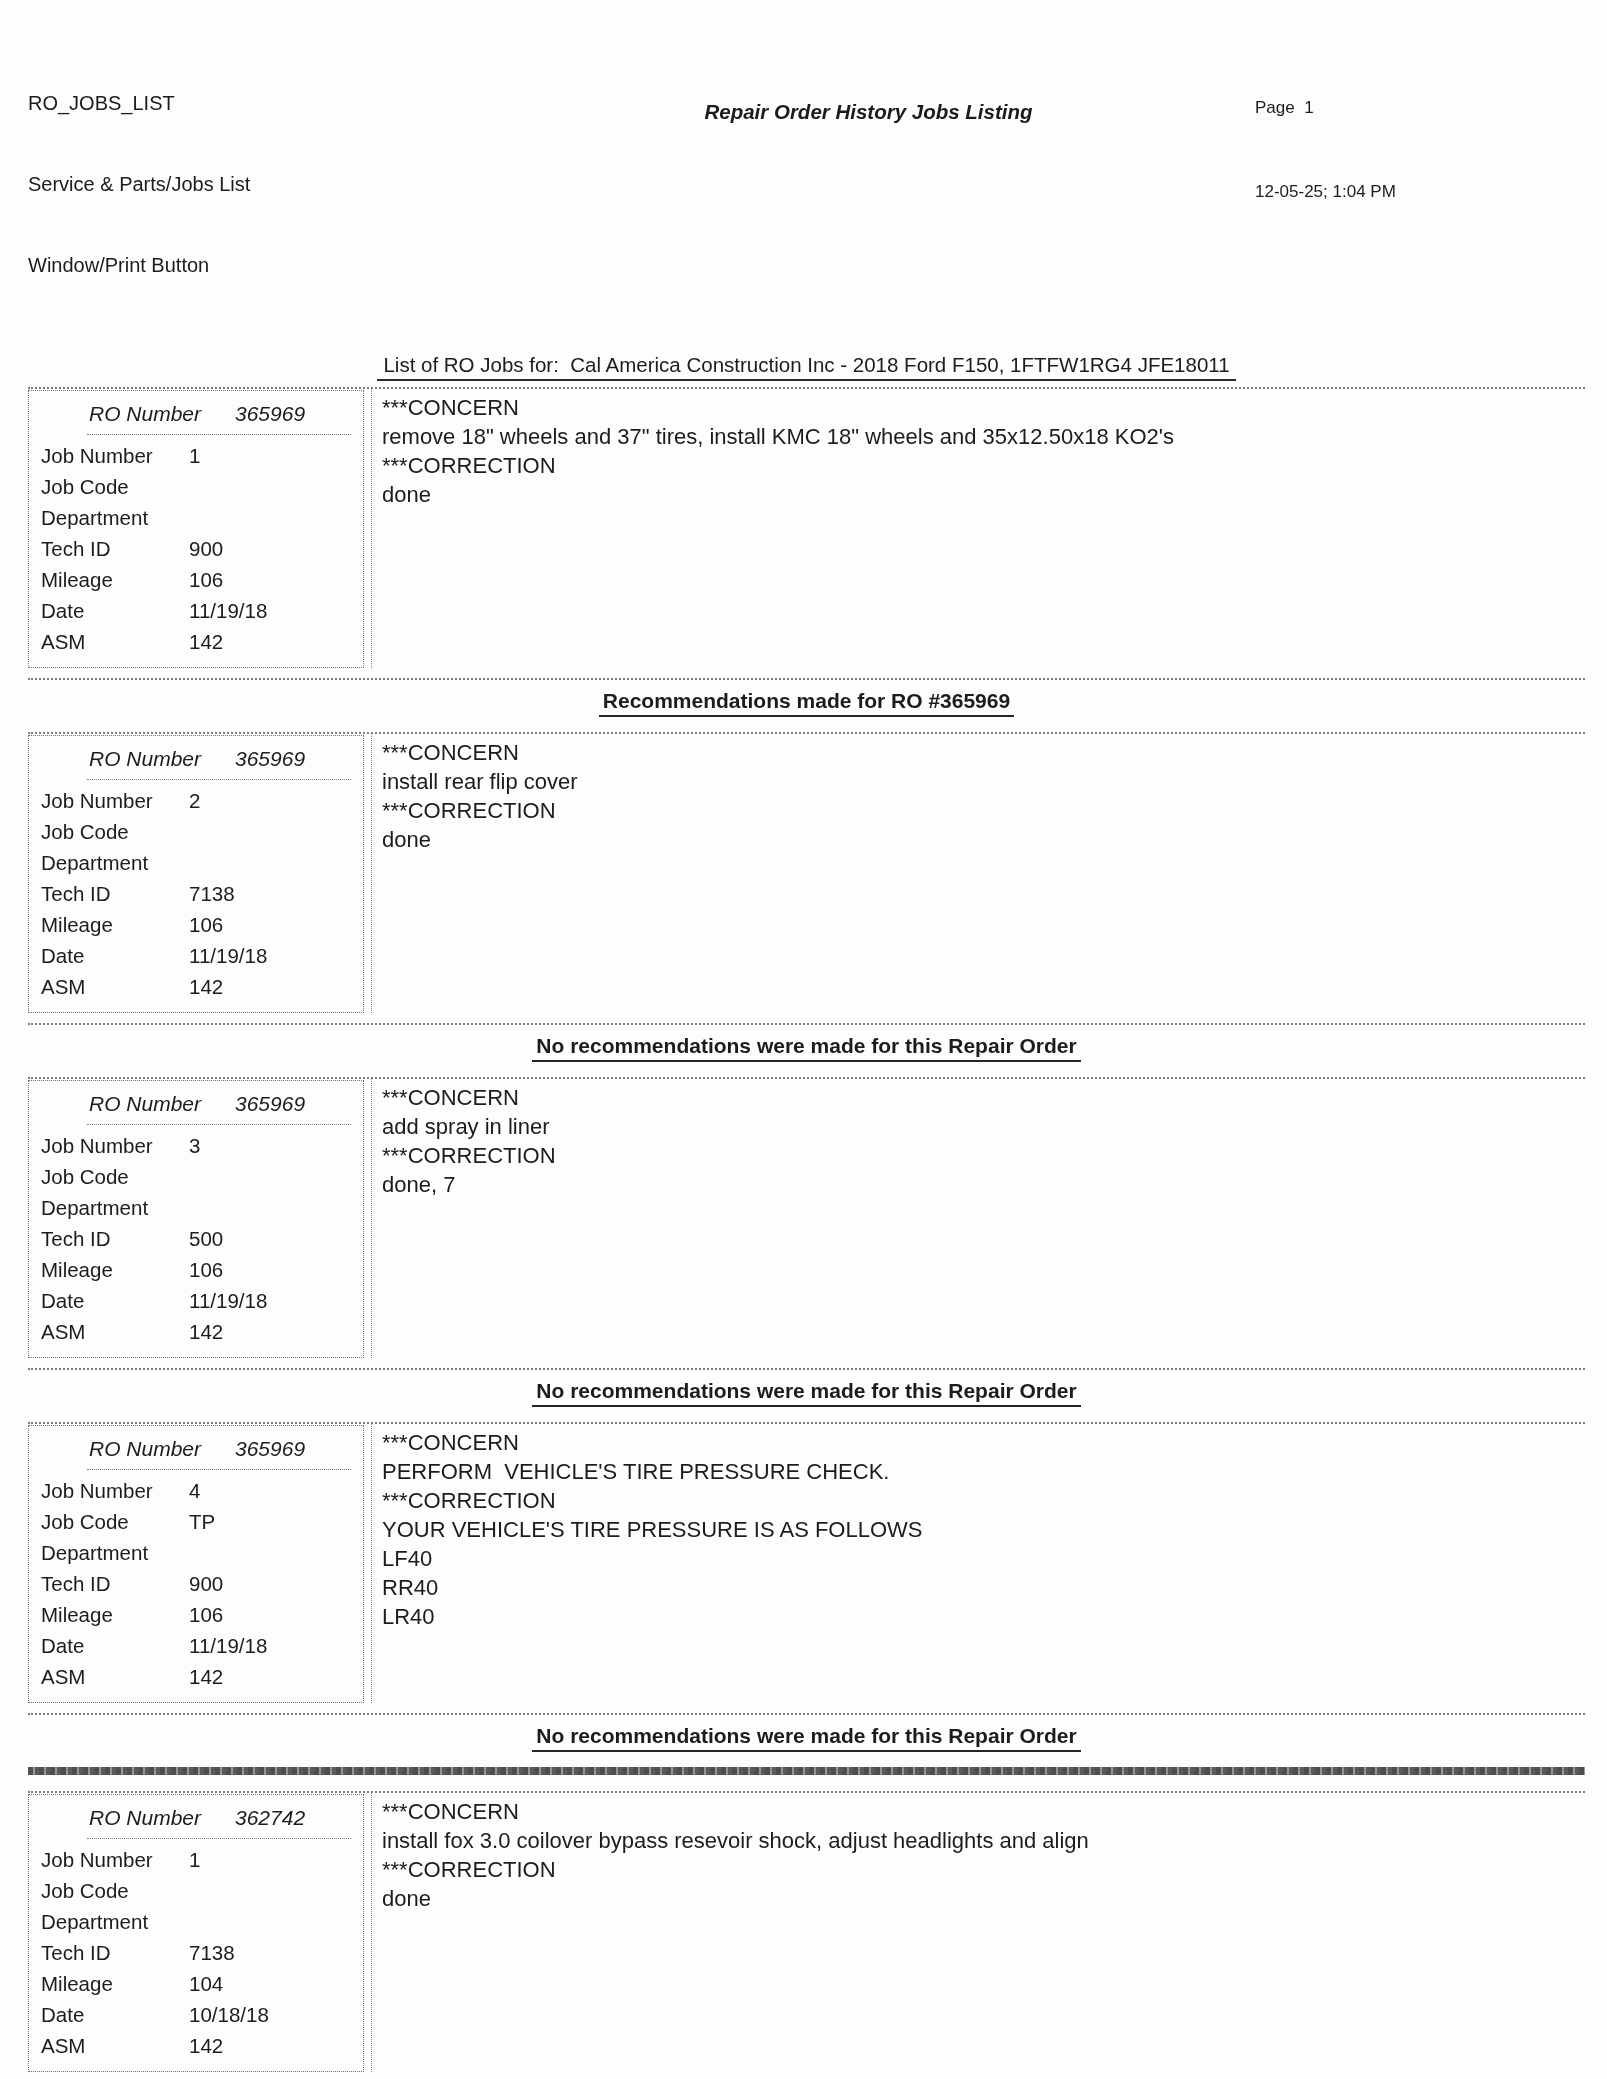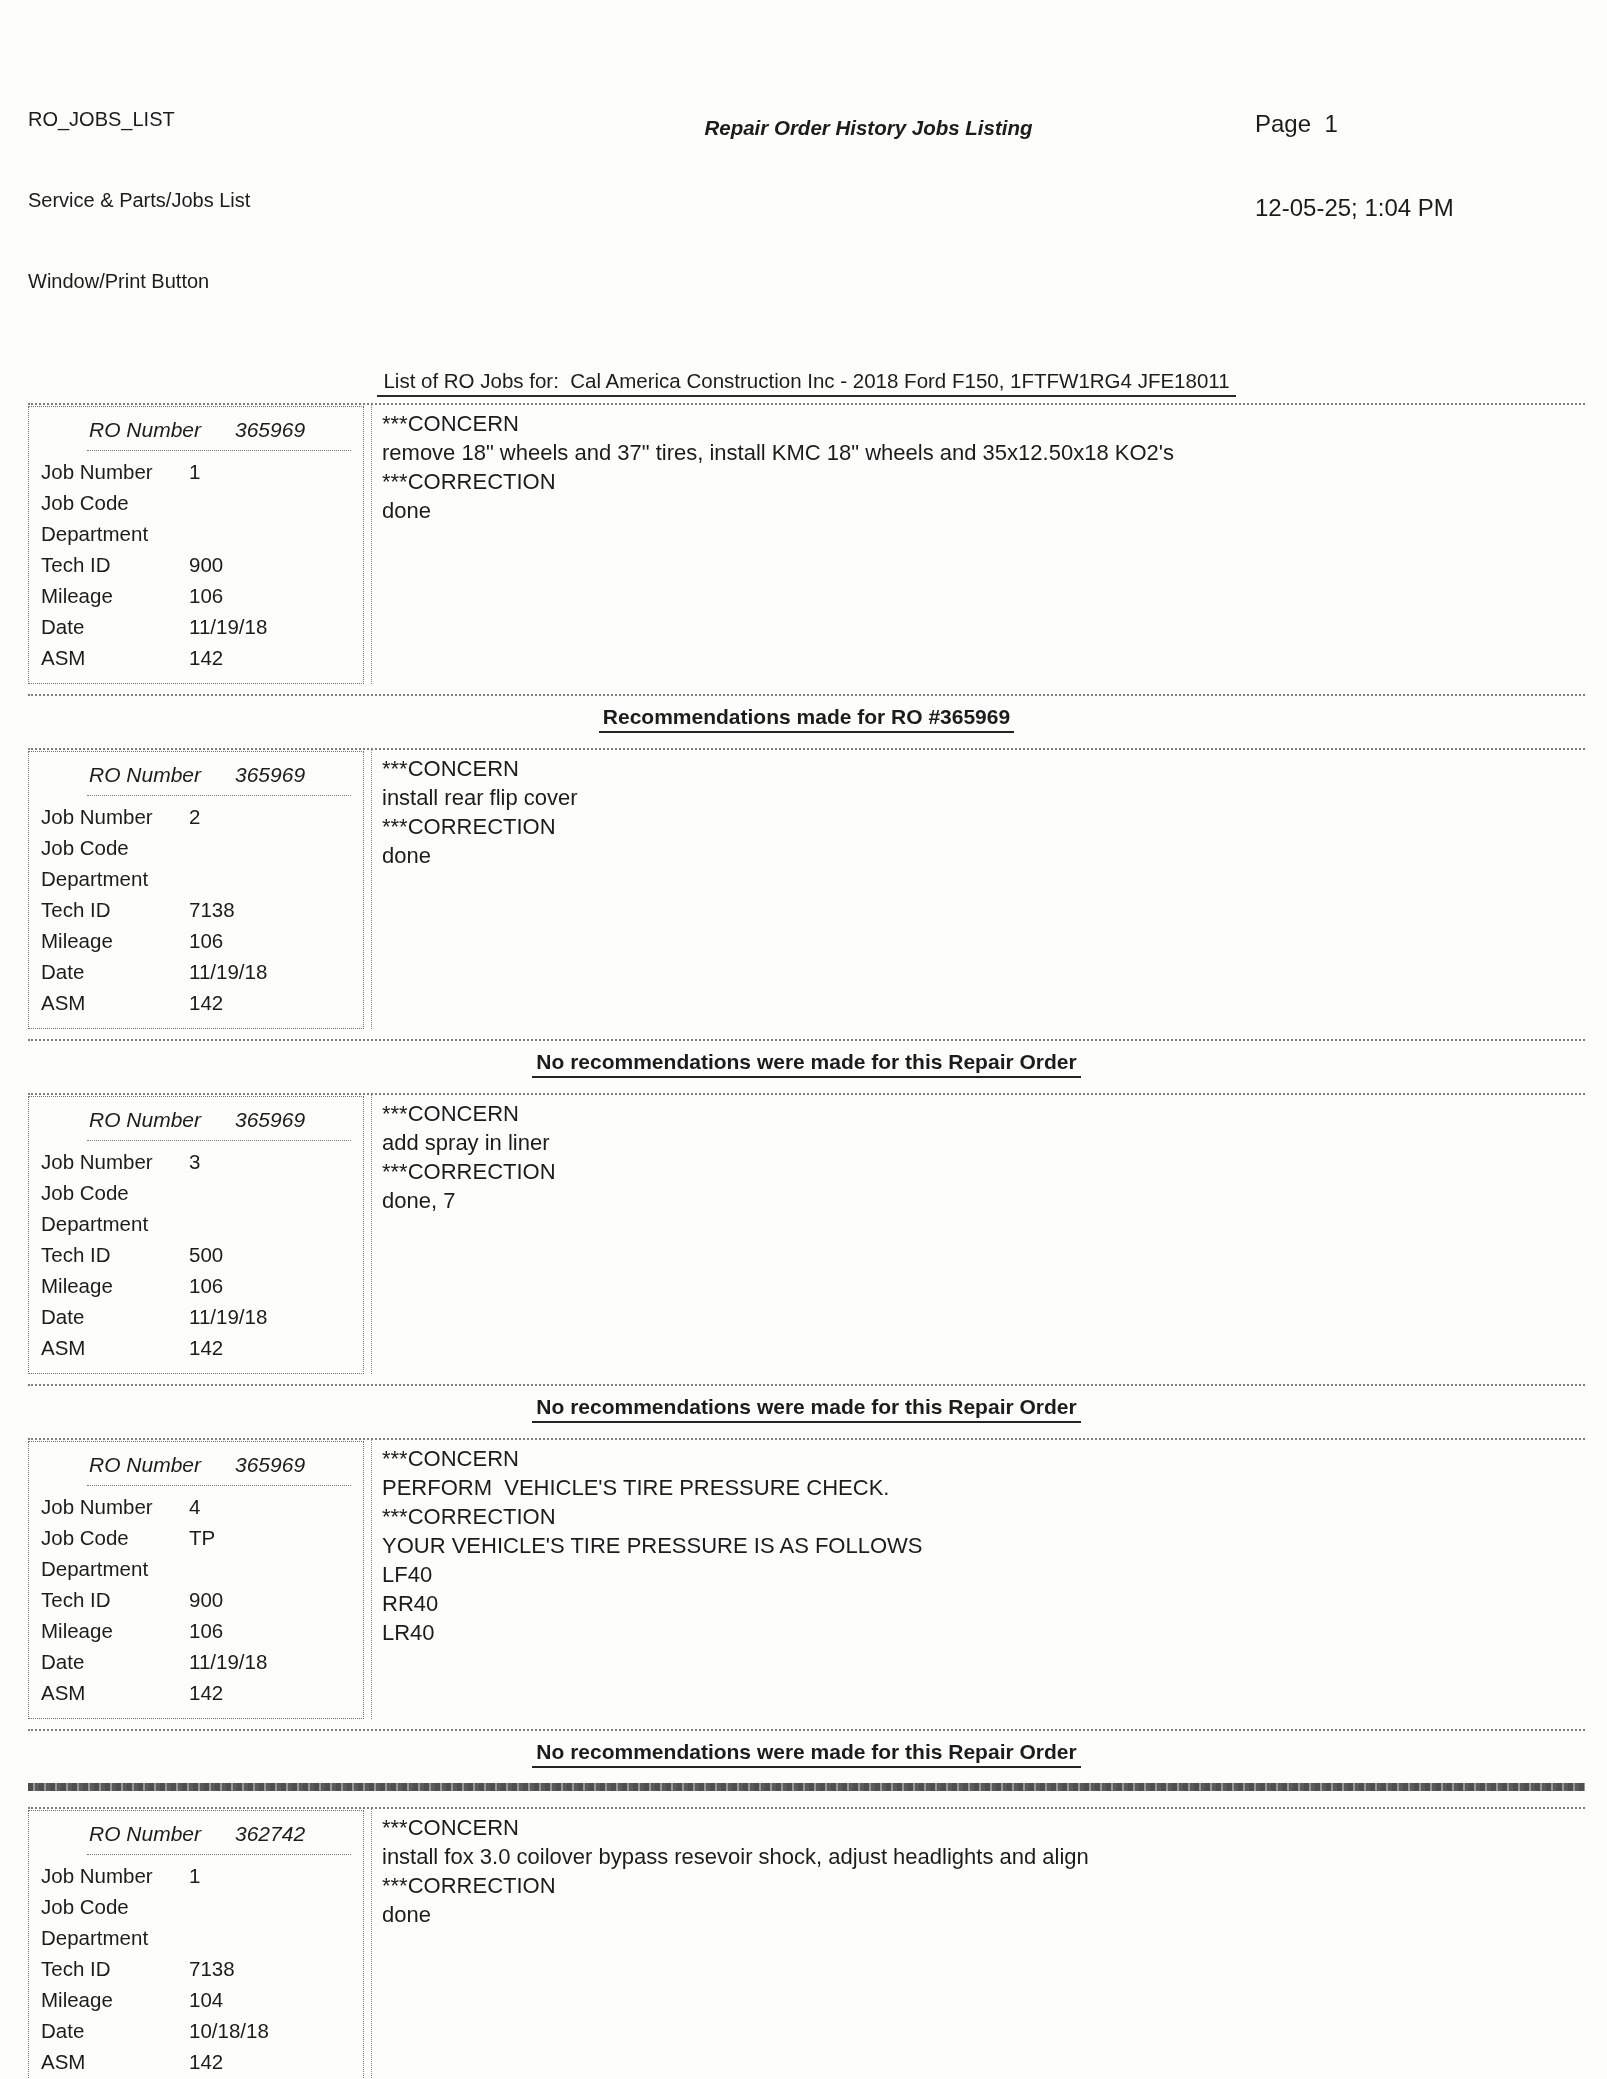--- a/index.html
+++ b/index.html
@@ -1,31 +1,31 @@
 <!DOCTYPE html>
 <html><head>
 <meta charset="utf-8">
 <style>
   html,body { margin:0; padding:0; background:#e8e8e8; }
   .page {
     width:1607px; height:2079px;
     background:#fdfdfb;
     box-sizing:border-box;
-    padding:52px 22px 0 28px;
+    padding:36px 22px 0 28px;
     font-family:"Liberation Sans", sans-serif;
     color:#1c1c1c;
     position:relative;
     overflow:hidden;
   }
   
   .header { display:flex; align-items:flex-start; }
   .h-left { width:470px; font-size:20px; line-height:27px; white-space:pre-wrap; }
   .h-center { flex:1; text-align:center; font-size:20.5px; font-weight:bold; line-height:28px; padding-top:6px; white-space:pre-wrap; }
   .h-center .sub { font-style:italic; }
-  .h-right { width:330px; font-size:24px; line-height:28px; padding-top:2px; white-space:pre-wrap;margin-left:16px; }
+  .h-right { width:330px; font-size:17px; line-height:28px; padding-top:2px; white-space:pre-wrap;margin-left:16px; }
   .list-title { text-align:center; font-size:20.5px; margin-top:20px; }
   .list-title span { display:inline-block; border-bottom:2px solid #2a2a2a; padding:0 6px 2px 6px; white-space:pre-wrap; }
 
   
   .dotline { border:none; border-top:2px dotted #7e7e7e; height:0; margin:0; }
   .heavy-band { height:8px; margin:10px 0 16px 0;
     background:repeating-linear-gradient(90deg,#4e4e4e 0 5px,#969696 5px 7px,#5a5a5a 7px 11px); }
 
   
   .job { margin-top:6px; }

